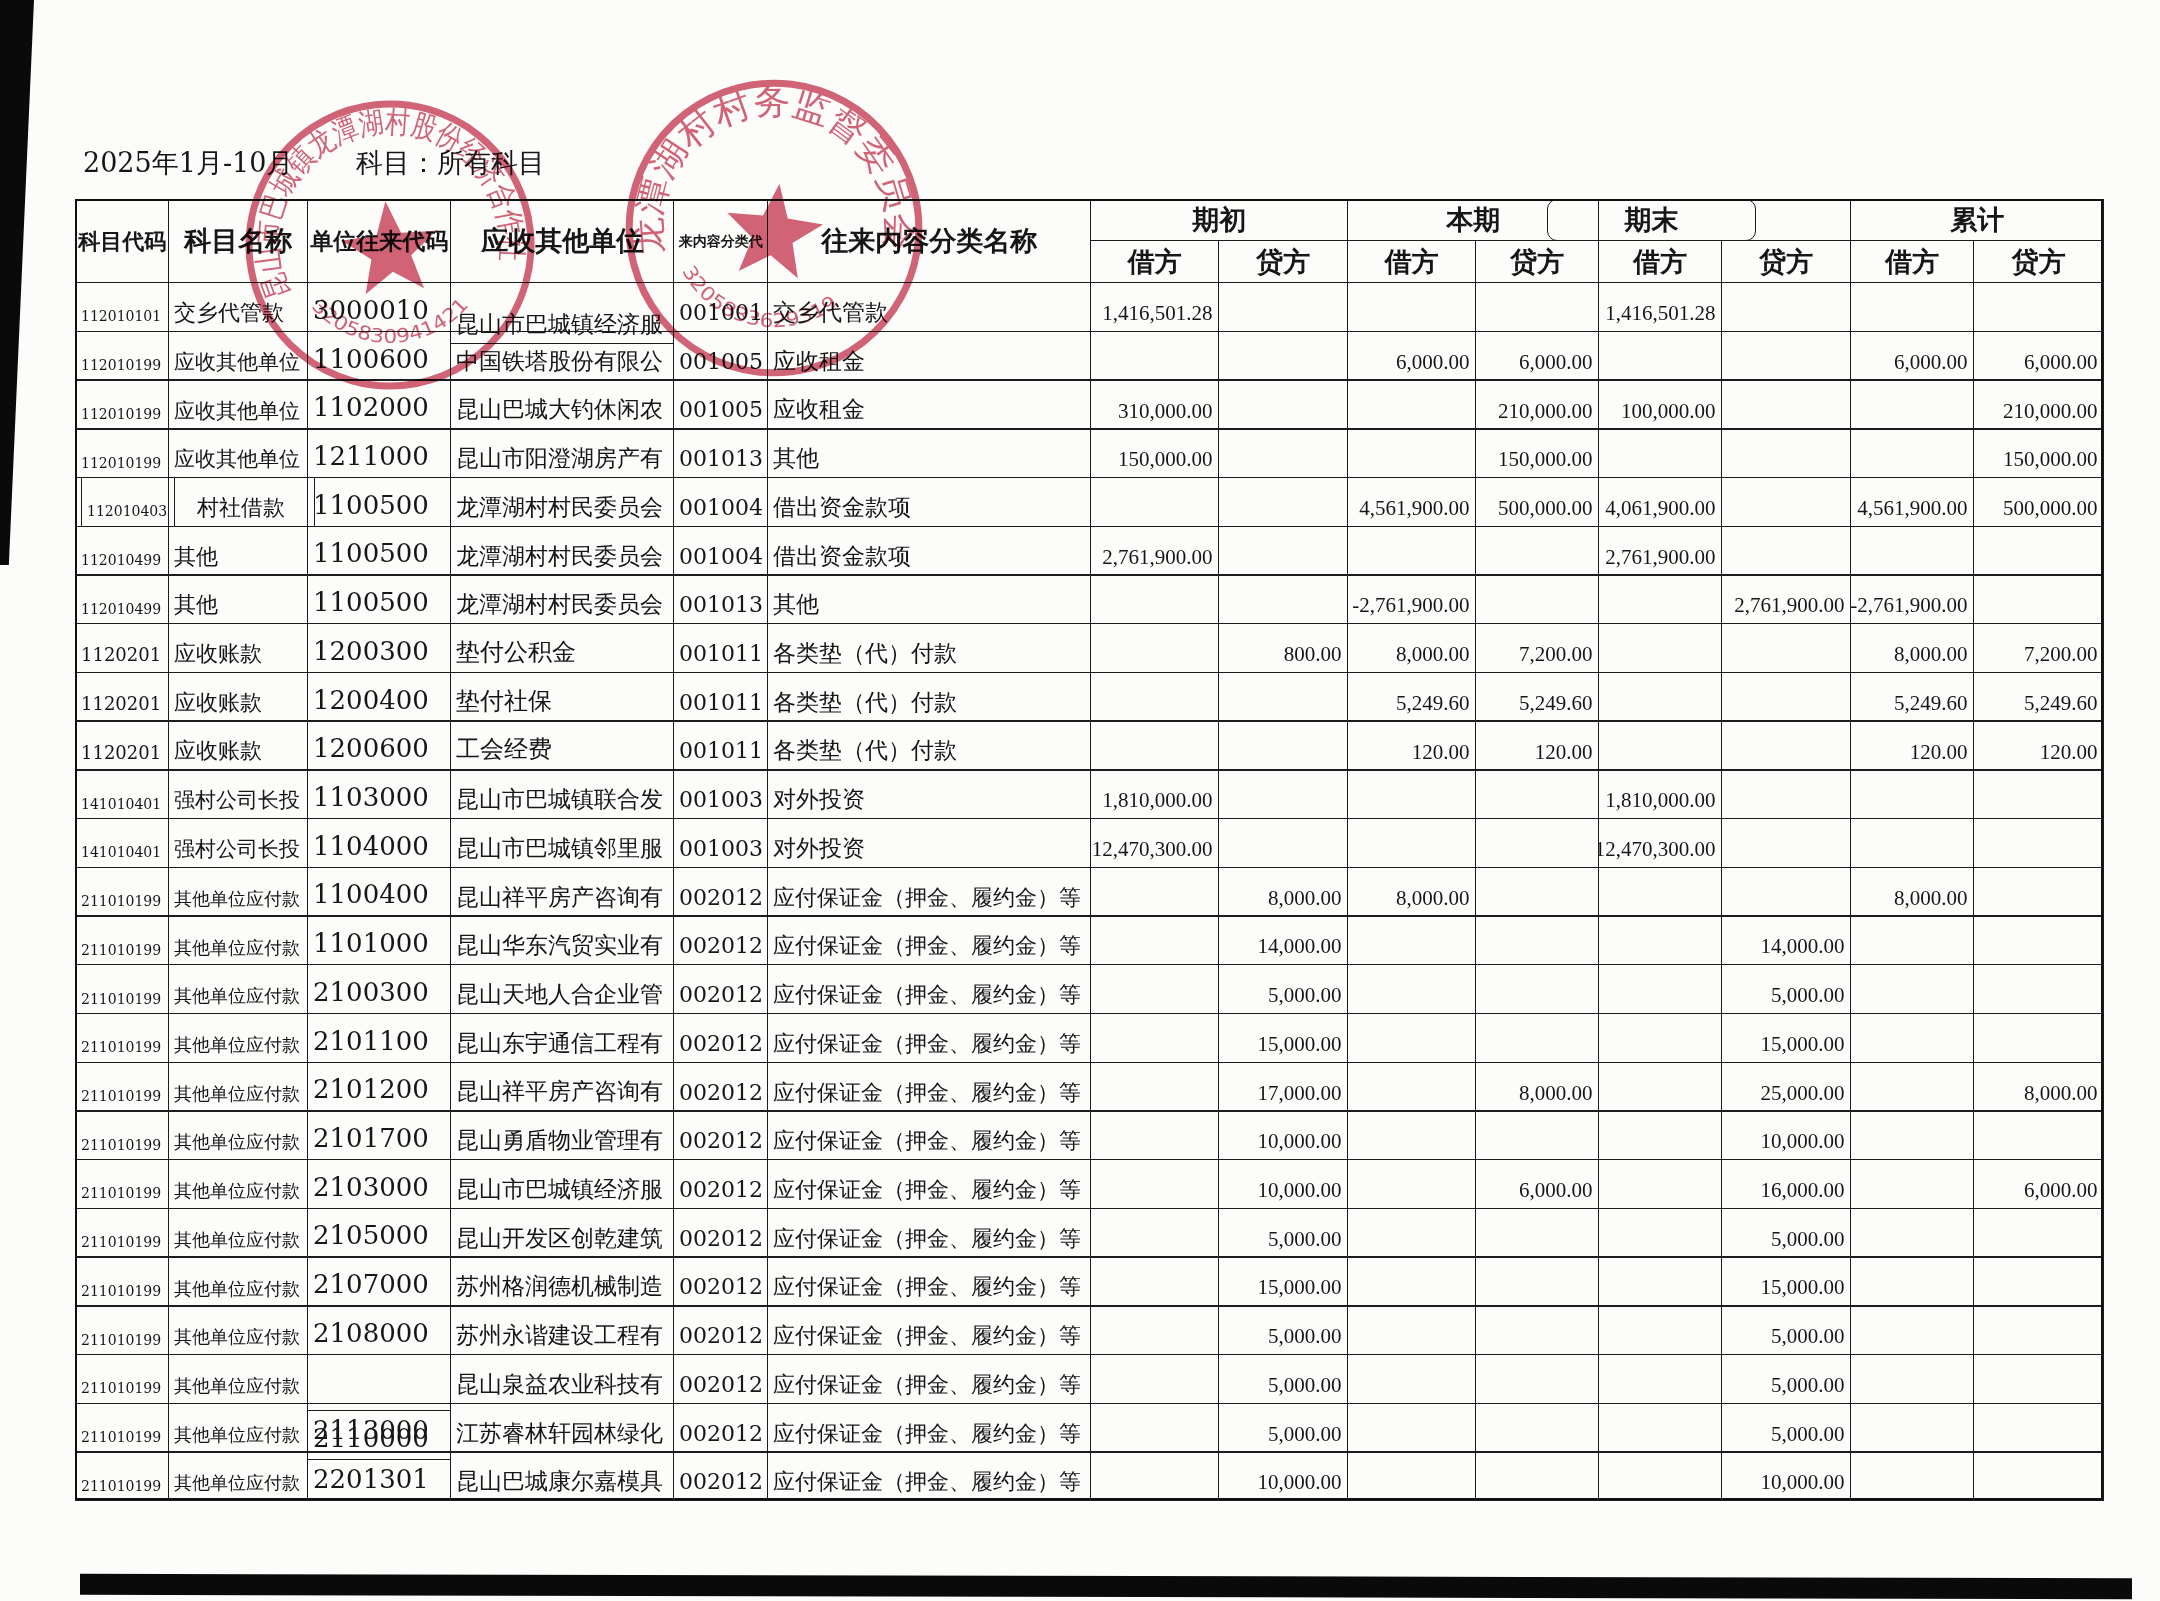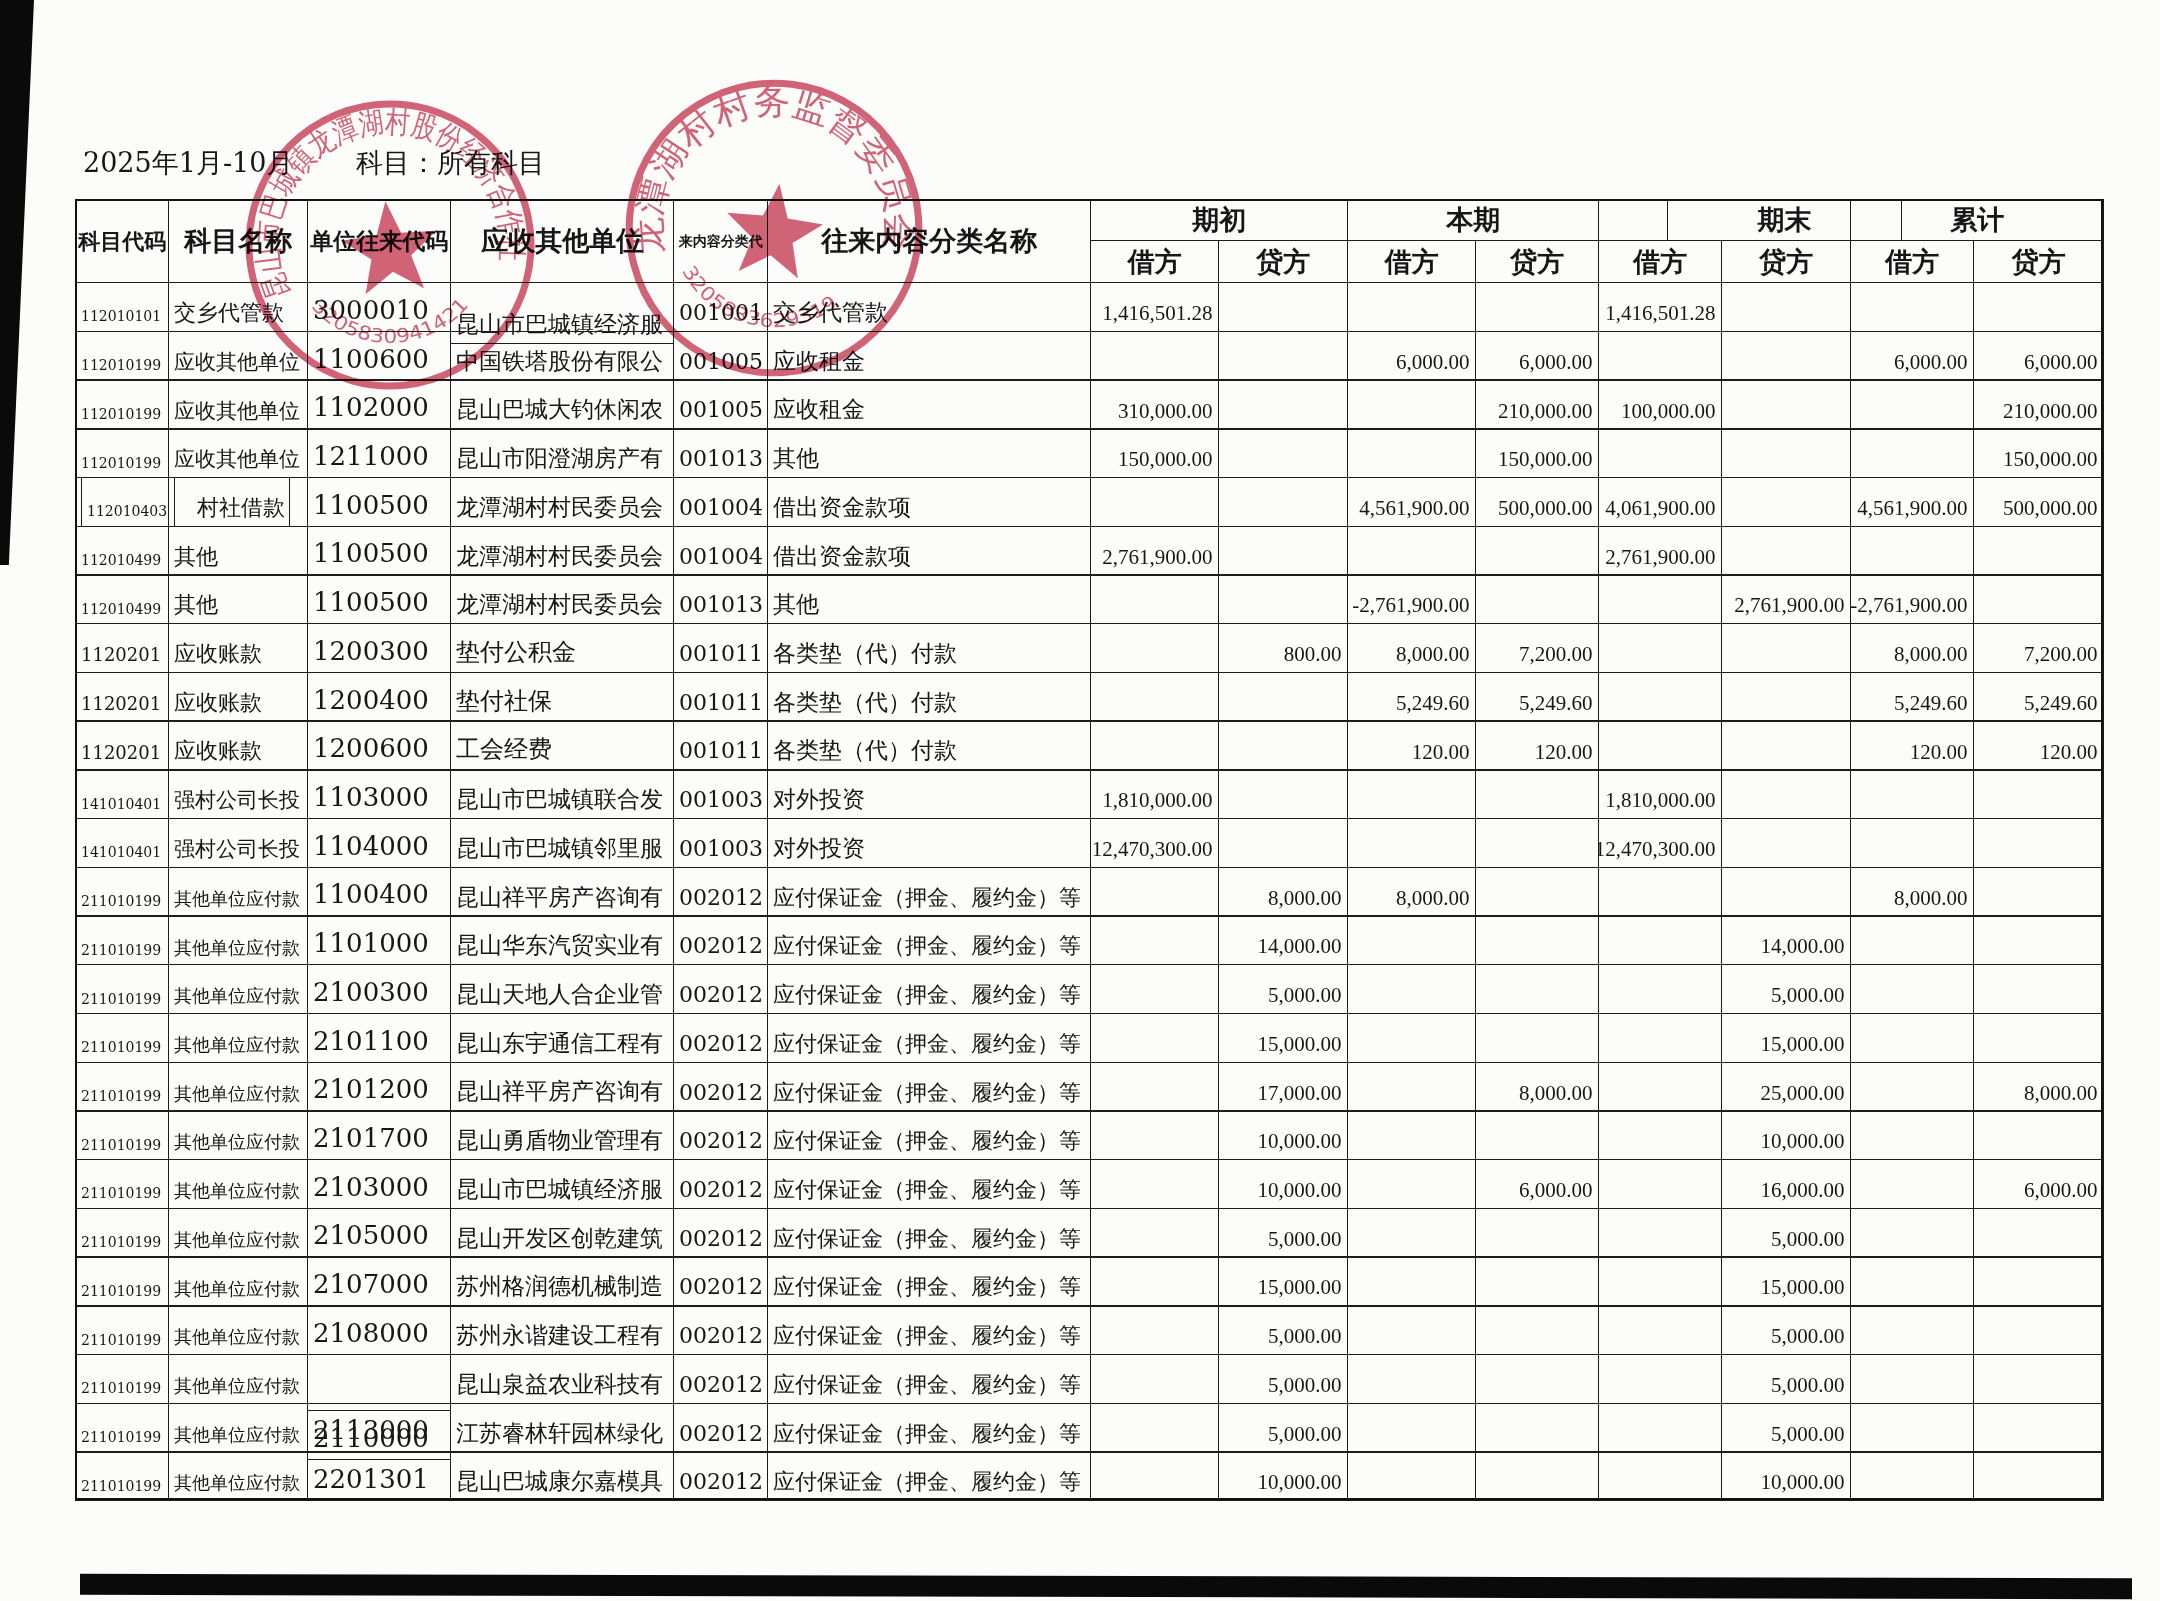--- a/index.html
+++ b/index.html
@@ -61,21 +61,21 @@
       <div class="cell hdr" style="left: 307px; top: 199px; width: 144.4px; height: 84.4px; font-size: 23px;">单位往来代码</div>
       <div class="cell hdr" style="left: 450px; top: 199px; width: 224.4px; height: 84.4px;">应收其他单位</div>
       <div class="cell hdr" style="left: 673px; top: 199px; width: 95.4px; height: 84.4px; font-size: 14px;">来内容分类代</div>
       <div class="cell hdr" style="left: 767px; top: 199px; width: 324.4px; height: 84.4px;">往来内容分类名称</div>
       <div class="cell hdr" style="left: 1090px; top: 199px; width: 258.4px; height: 42.4px;">期初</div>
       <div class="cell hdr" style="left: 1090px; top: 240px; width: 129.4px; height: 43.4px;">借方</div>
       <div class="cell hdr" style="left: 1218px; top: 240px; width: 130.4px; height: 43.4px;">贷方</div>
       <div class="cell hdr" style="left: 1347px; top: 199px; width: 252.4px; height: 42.4px;">本期</div>
       <div class="cell hdr" style="left: 1347px; top: 240px; width: 129.4px; height: 43.4px;">借方</div>
       <div class="cell hdr" style="left: 1475px; top: 240px; width: 124.4px; height: 43.4px;">贷方</div>
-      <div class="cell hdr" style="left: 1667px; top: 199px; width: 235px; height: 42.4px;">期末</div>
+      <div class="cell hdr" style="left: 1547px; top: 199px; width: 209px; height: 42.4px; border-radius: 10px;">期末</div>
       <div class="cell hdr" style="left: 1598px; top: 240px; width: 124.4px; height: 43.4px;">借方</div>
       <div class="cell hdr" style="left: 1721px; top: 240px; width: 130.4px; height: 43.4px;">贷方</div>
       <div class="cell hdr" style="left: 1850px; top: 199px; width: 254.4px; height: 42.4px;">累计</div>
       <div class="cell hdr" style="left: 1850px; top: 240px; width: 124.4px; height: 43.4px;">借方</div>
       <div class="cell hdr" style="left: 1973px; top: 240px; width: 131.4px; height: 43.4px;">贷方</div>
       <div class="cell txt" style="left: 75px; top: 282px; width: 94.4px; height: 50.12px; font-size: 14px;">112010101</div>
       <div class="cell txt" style="left: 168px; top: 282px; width: 140.4px; height: 50.12px; font-size: 22px;">交乡代管款</div>
       <div class="cell txt" style="left: 307px; top: 282px; width: 144.4px; height: 50.12px; font-size: 26px;">3000010</div>
       <div class="cell txt" style="left: 450px; top: 282px; width: 224.4px; height: 62px; font-size: 23px;">昆山市巴城镇经济服</div>
       <div class="cell txt" style="left: 673px; top: 282px; width: 95.4px; height: 50.12px; font-size: 22px;">001001</div>
@@ -124,21 +124,21 @@
       <div class="cell txt" style="left: 767px; top: 428.16px; width: 324.4px; height: 50.12px; font-size: 23px;">其他</div>
       <div class="cell num" style="left: 1090px; top: 428.16px; width: 129.4px; height: 50.12px; font-size: 21px;">150,000.00</div>
       <div class="cell num" style="left: 1218px; top: 428.16px; width: 130.4px; height: 50.12px; font-size: 21px;"></div>
       <div class="cell num" style="left: 1347px; top: 428.16px; width: 129.4px; height: 50.12px; font-size: 21px;"></div>
       <div class="cell num" style="left: 1475px; top: 428.16px; width: 124.4px; height: 50.12px; font-size: 21px;">150,000.00</div>
       <div class="cell num" style="left: 1598px; top: 428.16px; width: 124.4px; height: 50.12px; font-size: 21px;"></div>
       <div class="cell num" style="left: 1721px; top: 428.16px; width: 130.4px; height: 50.12px; font-size: 21px;"></div>
       <div class="cell num" style="left: 1850px; top: 428.16px; width: 124.4px; height: 50.12px; font-size: 21px;"></div>
       <div class="cell num" style="left: 1973px; top: 428.16px; width: 131.4px; height: 50.12px; font-size: 21px;">150,000.00</div>
       <div class="cell txt" style="left: 81px; top: 476.88px; width: 94.4px; height: 50.12px; font-size: 14px;">112010403</div>
-      <div class="cell txt" style="left: 168px; top: 476.88px; width: 122px; height: 50.12px; font-size: 22px; padding-left: 28px;">村社借款</div>
+      <div class="cell txt" style="left: 168px; top: 476.88px; width: 147px; height: 50.12px; font-size: 22px; padding-left: 28px;">村社借款</div>
       <div class="cell txt" style="left: 307px; top: 476.88px; width: 144.4px; height: 50.12px; font-size: 26px;">1100500</div>
       <div class="cell txt" style="left: 450px; top: 476.88px; width: 224.4px; height: 50.12px; font-size: 23px;">龙潭湖村村民委员会</div>
       <div class="cell txt" style="left: 673px; top: 476.88px; width: 95.4px; height: 50.12px; font-size: 22px;">001004</div>
       <div class="cell txt" style="left: 767px; top: 476.88px; width: 324.4px; height: 50.12px; font-size: 23px;">借出资金款项</div>
       <div class="cell num" style="left: 1090px; top: 476.88px; width: 129.4px; height: 50.12px; font-size: 21px;"></div>
       <div class="cell num" style="left: 1218px; top: 476.88px; width: 130.4px; height: 50.12px; font-size: 21px;"></div>
       <div class="cell num" style="left: 1347px; top: 476.88px; width: 129.4px; height: 50.12px; font-size: 21px;">4,561,900.00</div>
       <div class="cell num" style="left: 1475px; top: 476.88px; width: 124.4px; height: 50.12px; font-size: 21px;">500,000.00</div>
       <div class="cell num" style="left: 1598px; top: 476.88px; width: 124.4px; height: 50.12px; font-size: 21px;">4,061,900.00</div>
       <div class="cell num" style="left: 1721px; top: 476.88px; width: 130.4px; height: 50.12px; font-size: 21px;"></div>

